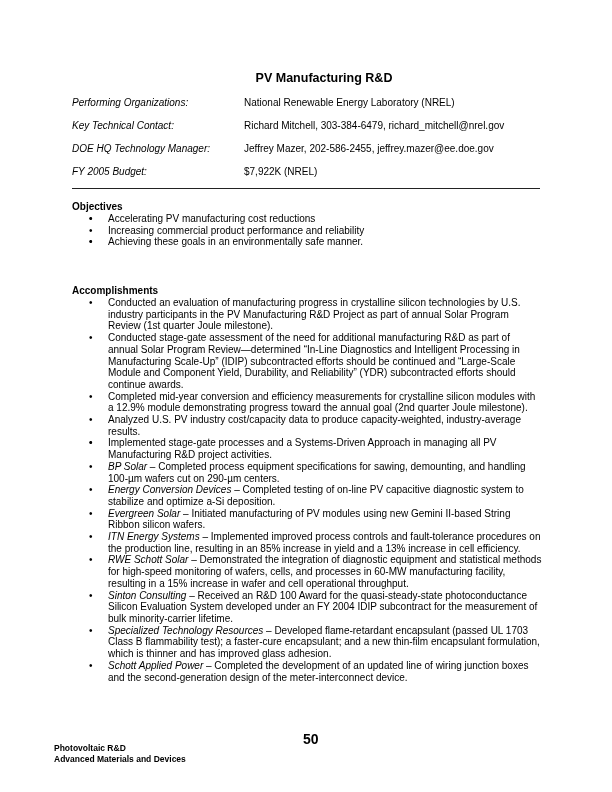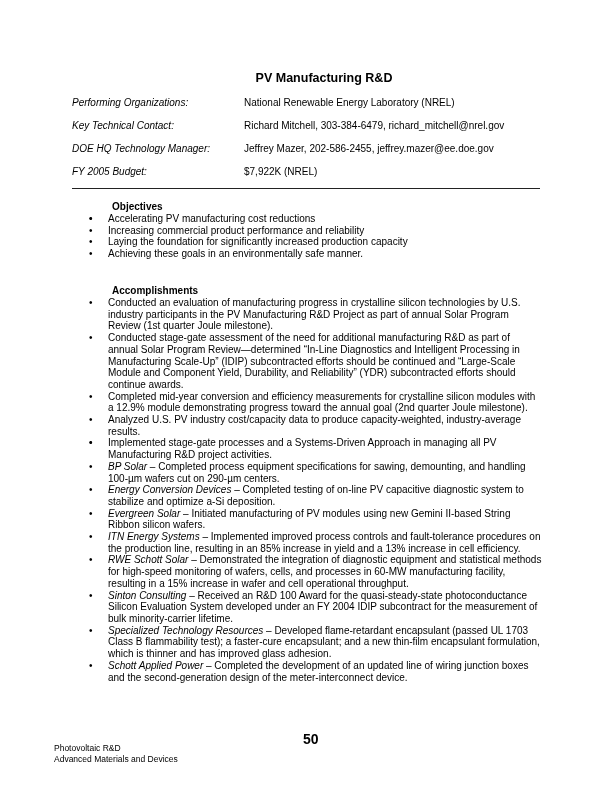--- a/index.html
+++ b/index.html
@@ -5,27 +5,27 @@
   html, body { margin:0; padding:0; background:#ffffff; }
   body { width:612px; height:792px; position:relative; overflow:hidden;
          font-family:"Liberation Sans", sans-serif; color:#000; }
   .page-title { position:absolute; top:71px; left:18px; width:612px; text-align:center;
                 font-weight:bold; font-size:12.5px; }
   .meta-row { position:absolute; left:72px; font-size:10px; white-space:nowrap; }
   .meta-label { position:absolute; left:0; font-style:italic; }
   .meta-value { position:absolute; left:144px;padding-left:28px; }
   .divider { position:absolute; left:72px; top:188px; width:468px; height:0;
              border-top:1px solid #222; }
-  .section-head { position:absolute; left:72px; font-weight:bold; font-size:10px;margin-left:40px; }
+  .section-head { position:absolute; left:72px; font-weight:bold; font-size:10px; }
   ul.bullets { position:absolute; left:72px; width:470px; margin:0; padding:0; list-style:none;
                font-size:10px; line-height:11.7px; }
   ul.bullets li { position:relative; padding-left:36px; }
   ul.bullets li .dot { position:absolute; left:17px; top:0; }
   .org { font-style:italic; }
-  .footer { position:absolute; left:54px; top:743px; font-size:8.5px; line-height:10.5px; }
+  .footer { position:absolute; left:54px; top:743px; font-size:8.5px; line-height:10.5px;font-weight:bold; }
   .page-num { position:absolute; left:303px; top:731px; font-size:14px;font-weight:bold; }
 </style>
 </head>
 <body>
 
 <div>
   <div class="page-title">PV Manufacturing R&amp;D</div>
 
   <div class="meta-row" style="top:97px;">
     <span class="meta-label">Performing Organizations:</span>
@@ -44,21 +44,21 @@
     <span class="meta-value">$7,922K (NREL)</span>
   </div>
 
   <div class="divider"></div>
 
   <div class="section-head" style="top:201px;">Objectives</div>
   <ul class="bullets" style="top:213px;">
     <li><span class="dot">•</span></li>
     <li><span class="dot">•</span><span>Accelerating PV manufacturing cost reductions</span></li>
     <li><span class="dot">•</span><span>Increasing commercial product performance and reliability</span></li>
-    <li><span class="dot">•</span><span>Laying the foundation for significantly increased production capacity</span></li>
+    <li><span class="dot">•</span></li>
     <li><span class="dot">•</span><span>Achieving these goals in an environmentally safe manner.</span></li>
   </ul>
 
   <div class="section-head" style="top:285px;">Accomplishments</div>
   <ul class="bullets" style="top:297px;">
     <li><span class="dot">•</span><span class="org"></span><span>Conducted an evaluation of manufacturing progress in crystalline silicon technologies by U.S. industry participants in the PV Manufacturing R&amp;D Project as part of annual Solar Program Review (1st quarter Joule milestone).</span></li>
     <li><span class="dot">•</span><span class="org"></span><span>Conducted stage-gate assessment of the need for additional manufacturing R&amp;D as part of annual Solar Program Review—determined “In-Line Diagnostics and Intelligent Processing in Manufacturing Scale-Up” (IDIP) subcontracted efforts should be continued and “Large-Scale Module and Component Yield, Durability, and Reliability” (YDR) subcontracted efforts should continue awards.</span></li>
     <li><span class="dot">•</span><span class="org"></span><span>Completed mid-year conversion and efficiency measurements for crystalline silicon modules with a 12.9% module demonstrating progress toward the annual goal (2nd quarter Joule milestone).</span></li>
     <li><span class="dot">•</span><span class="org"></span><span>Analyzed U.S. PV industry cost/capacity data to produce capacity-weighted, industry-average results.</span></li>
     <li><span class="dot">•</span><span class="org"></span></li>

